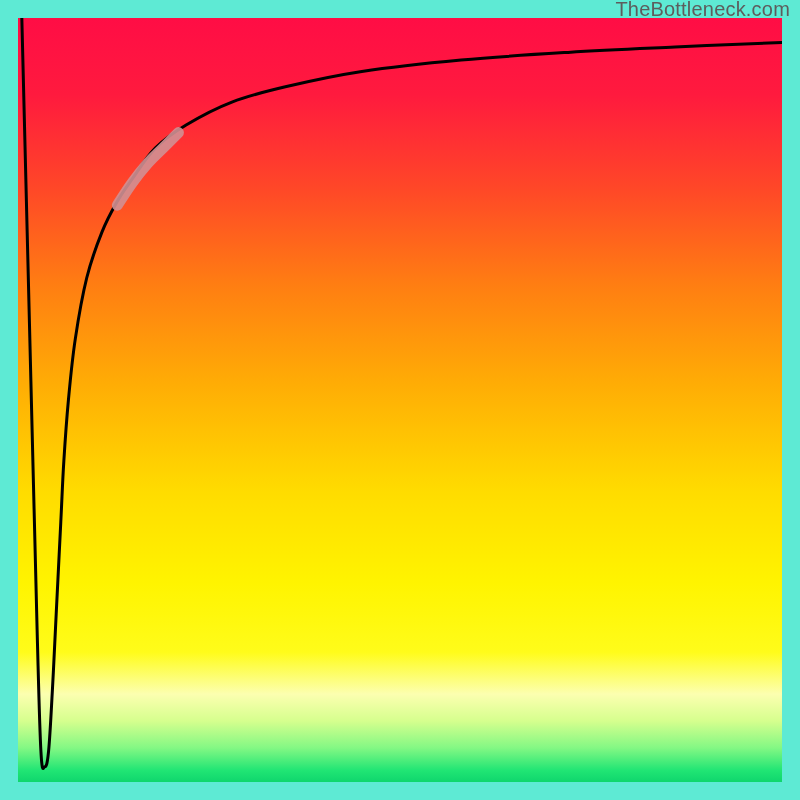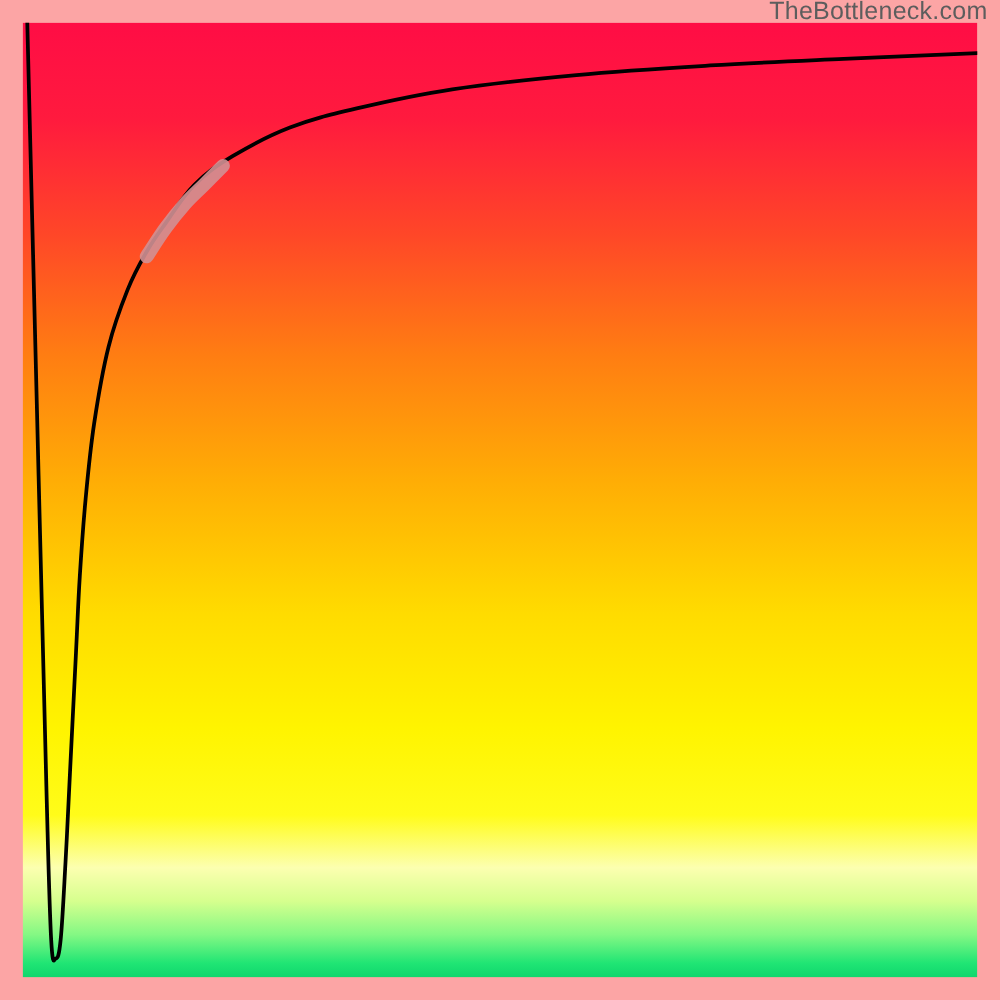--- a/index.html
+++ b/index.html
@@ -9,21 +9,21 @@
     height: 800px;
     background: #000;
     overflow: hidden;
   }
   .frame {
     position: absolute;
     left: 0;
     top: 0;
     width: 800px;
     height: 800px;
-    background: #fca5a5;
+    background: #5eead4;
   }
   .plot-area {
     position: absolute;
     left: 18px;
     top: 18px;
     width: 764px;
     height: 764px;
     overflow: hidden;
   }
   .gradient-bg {

